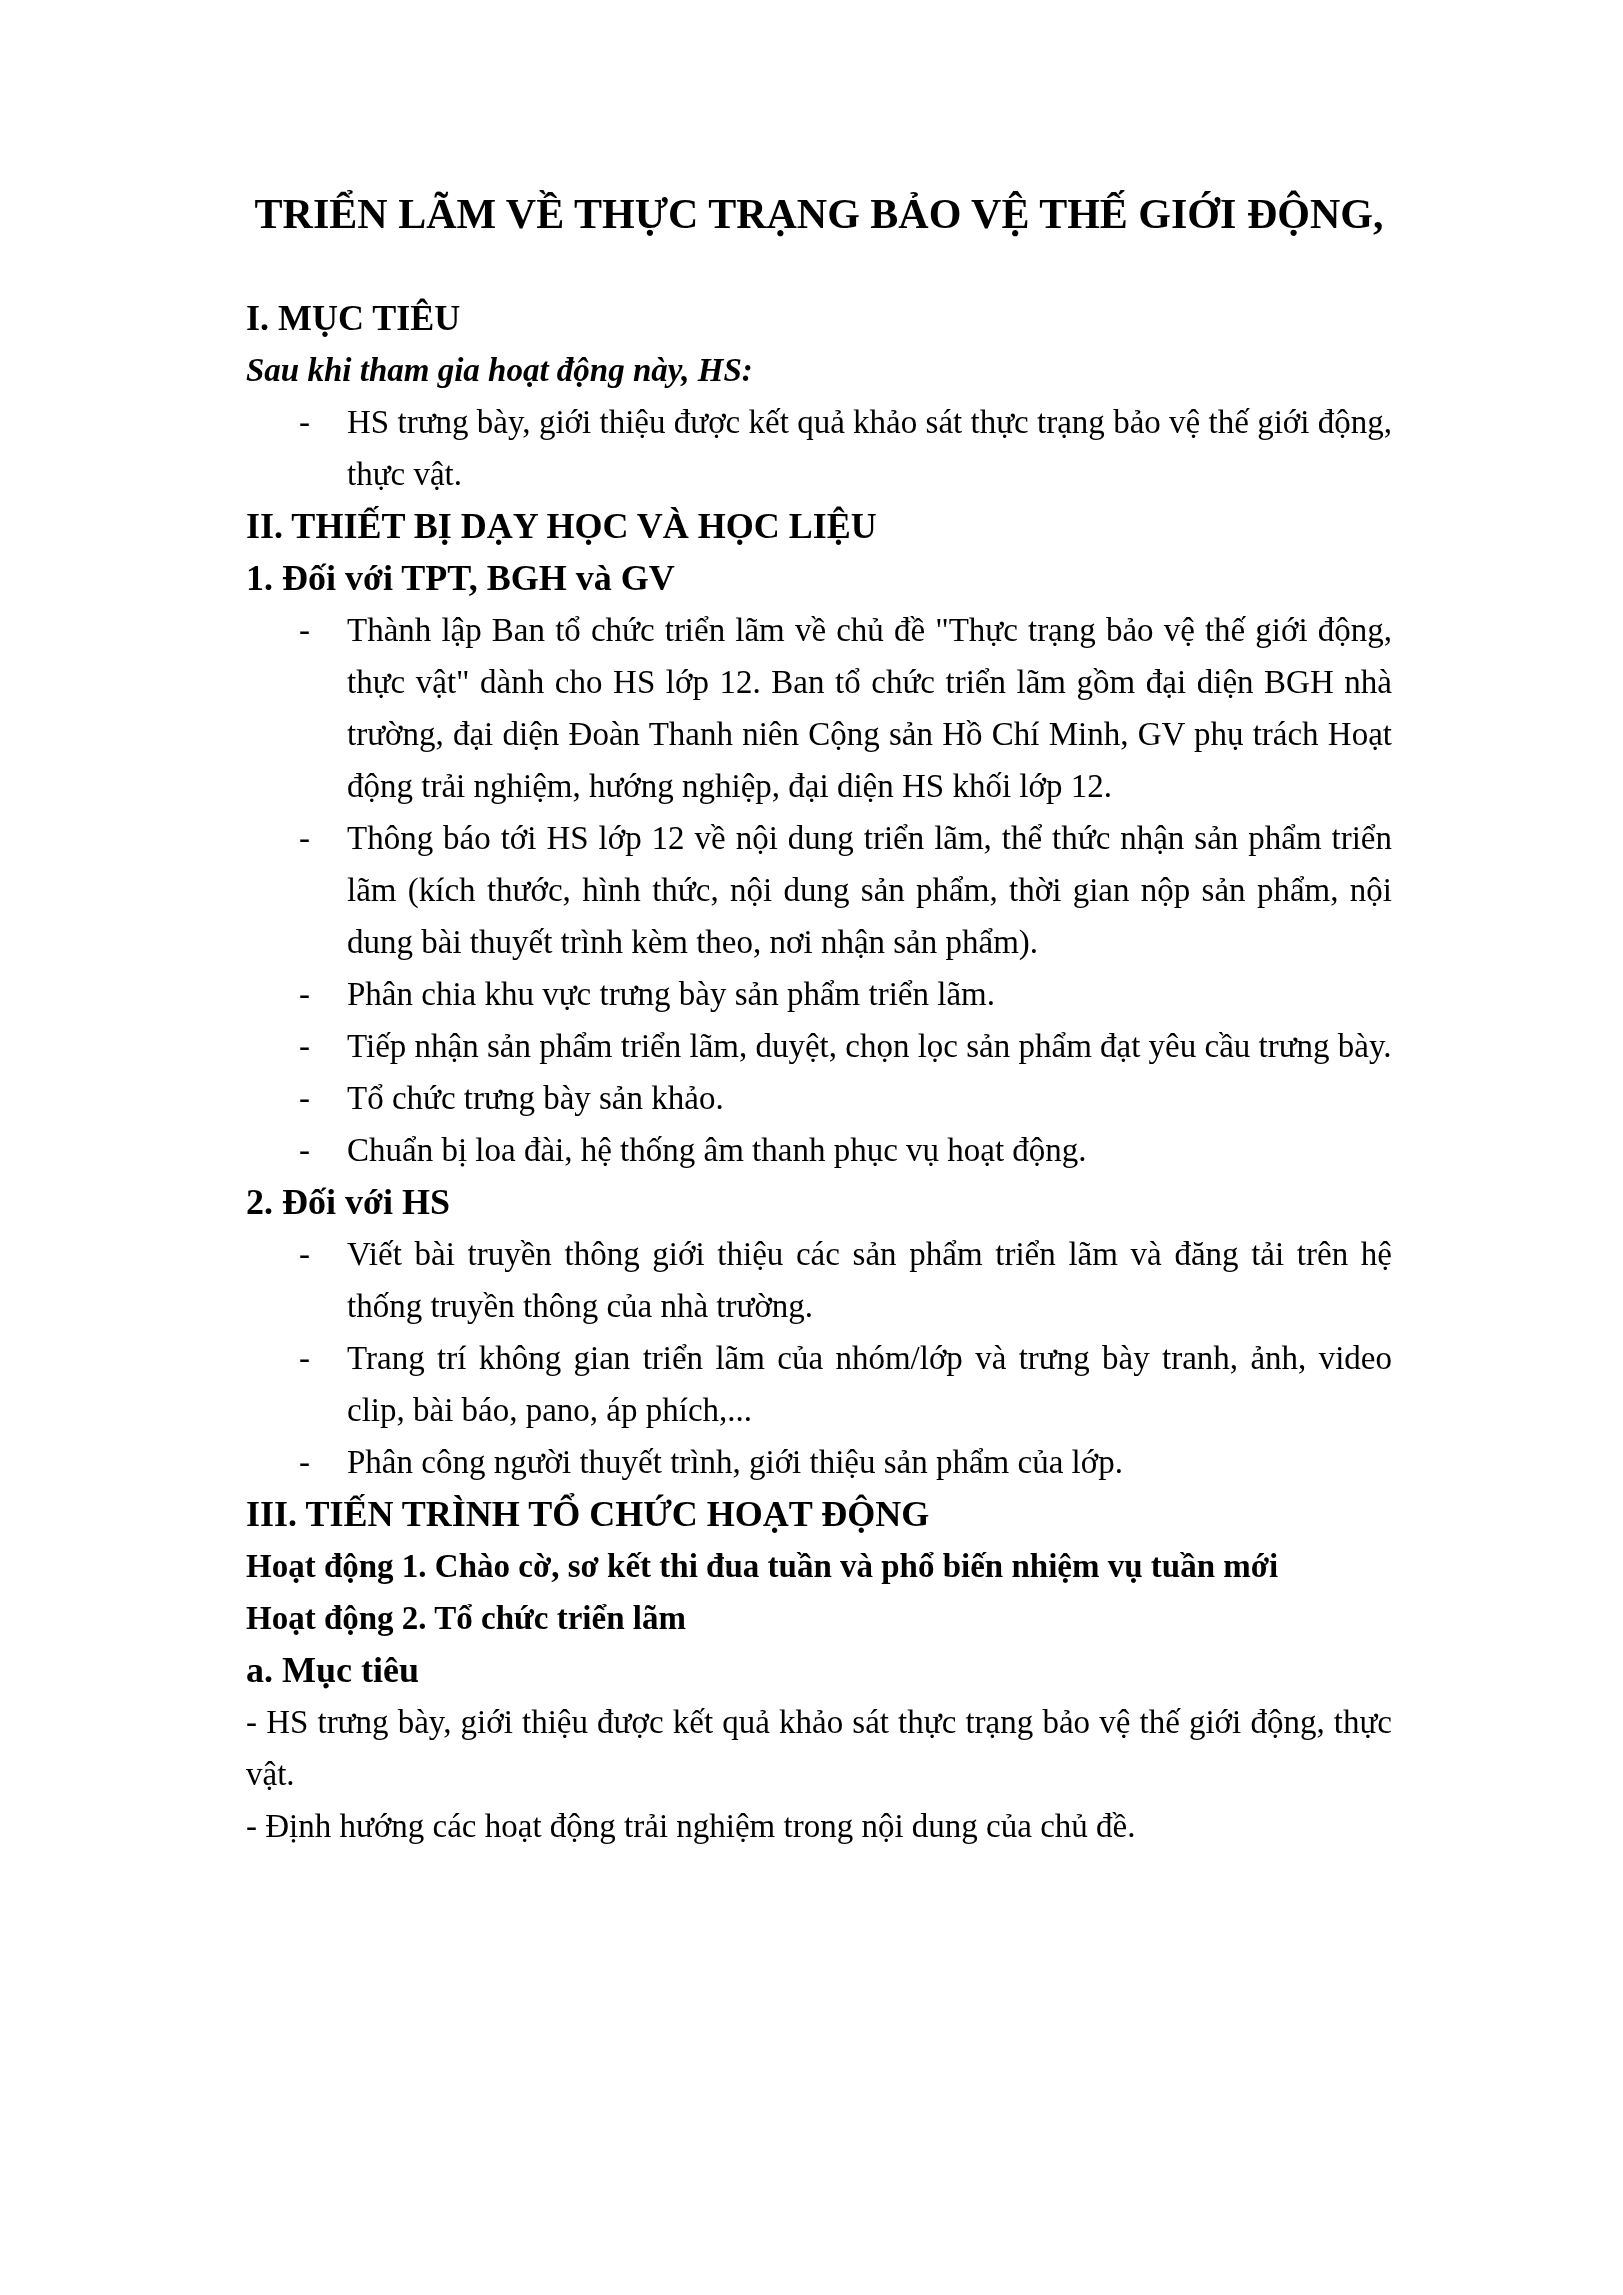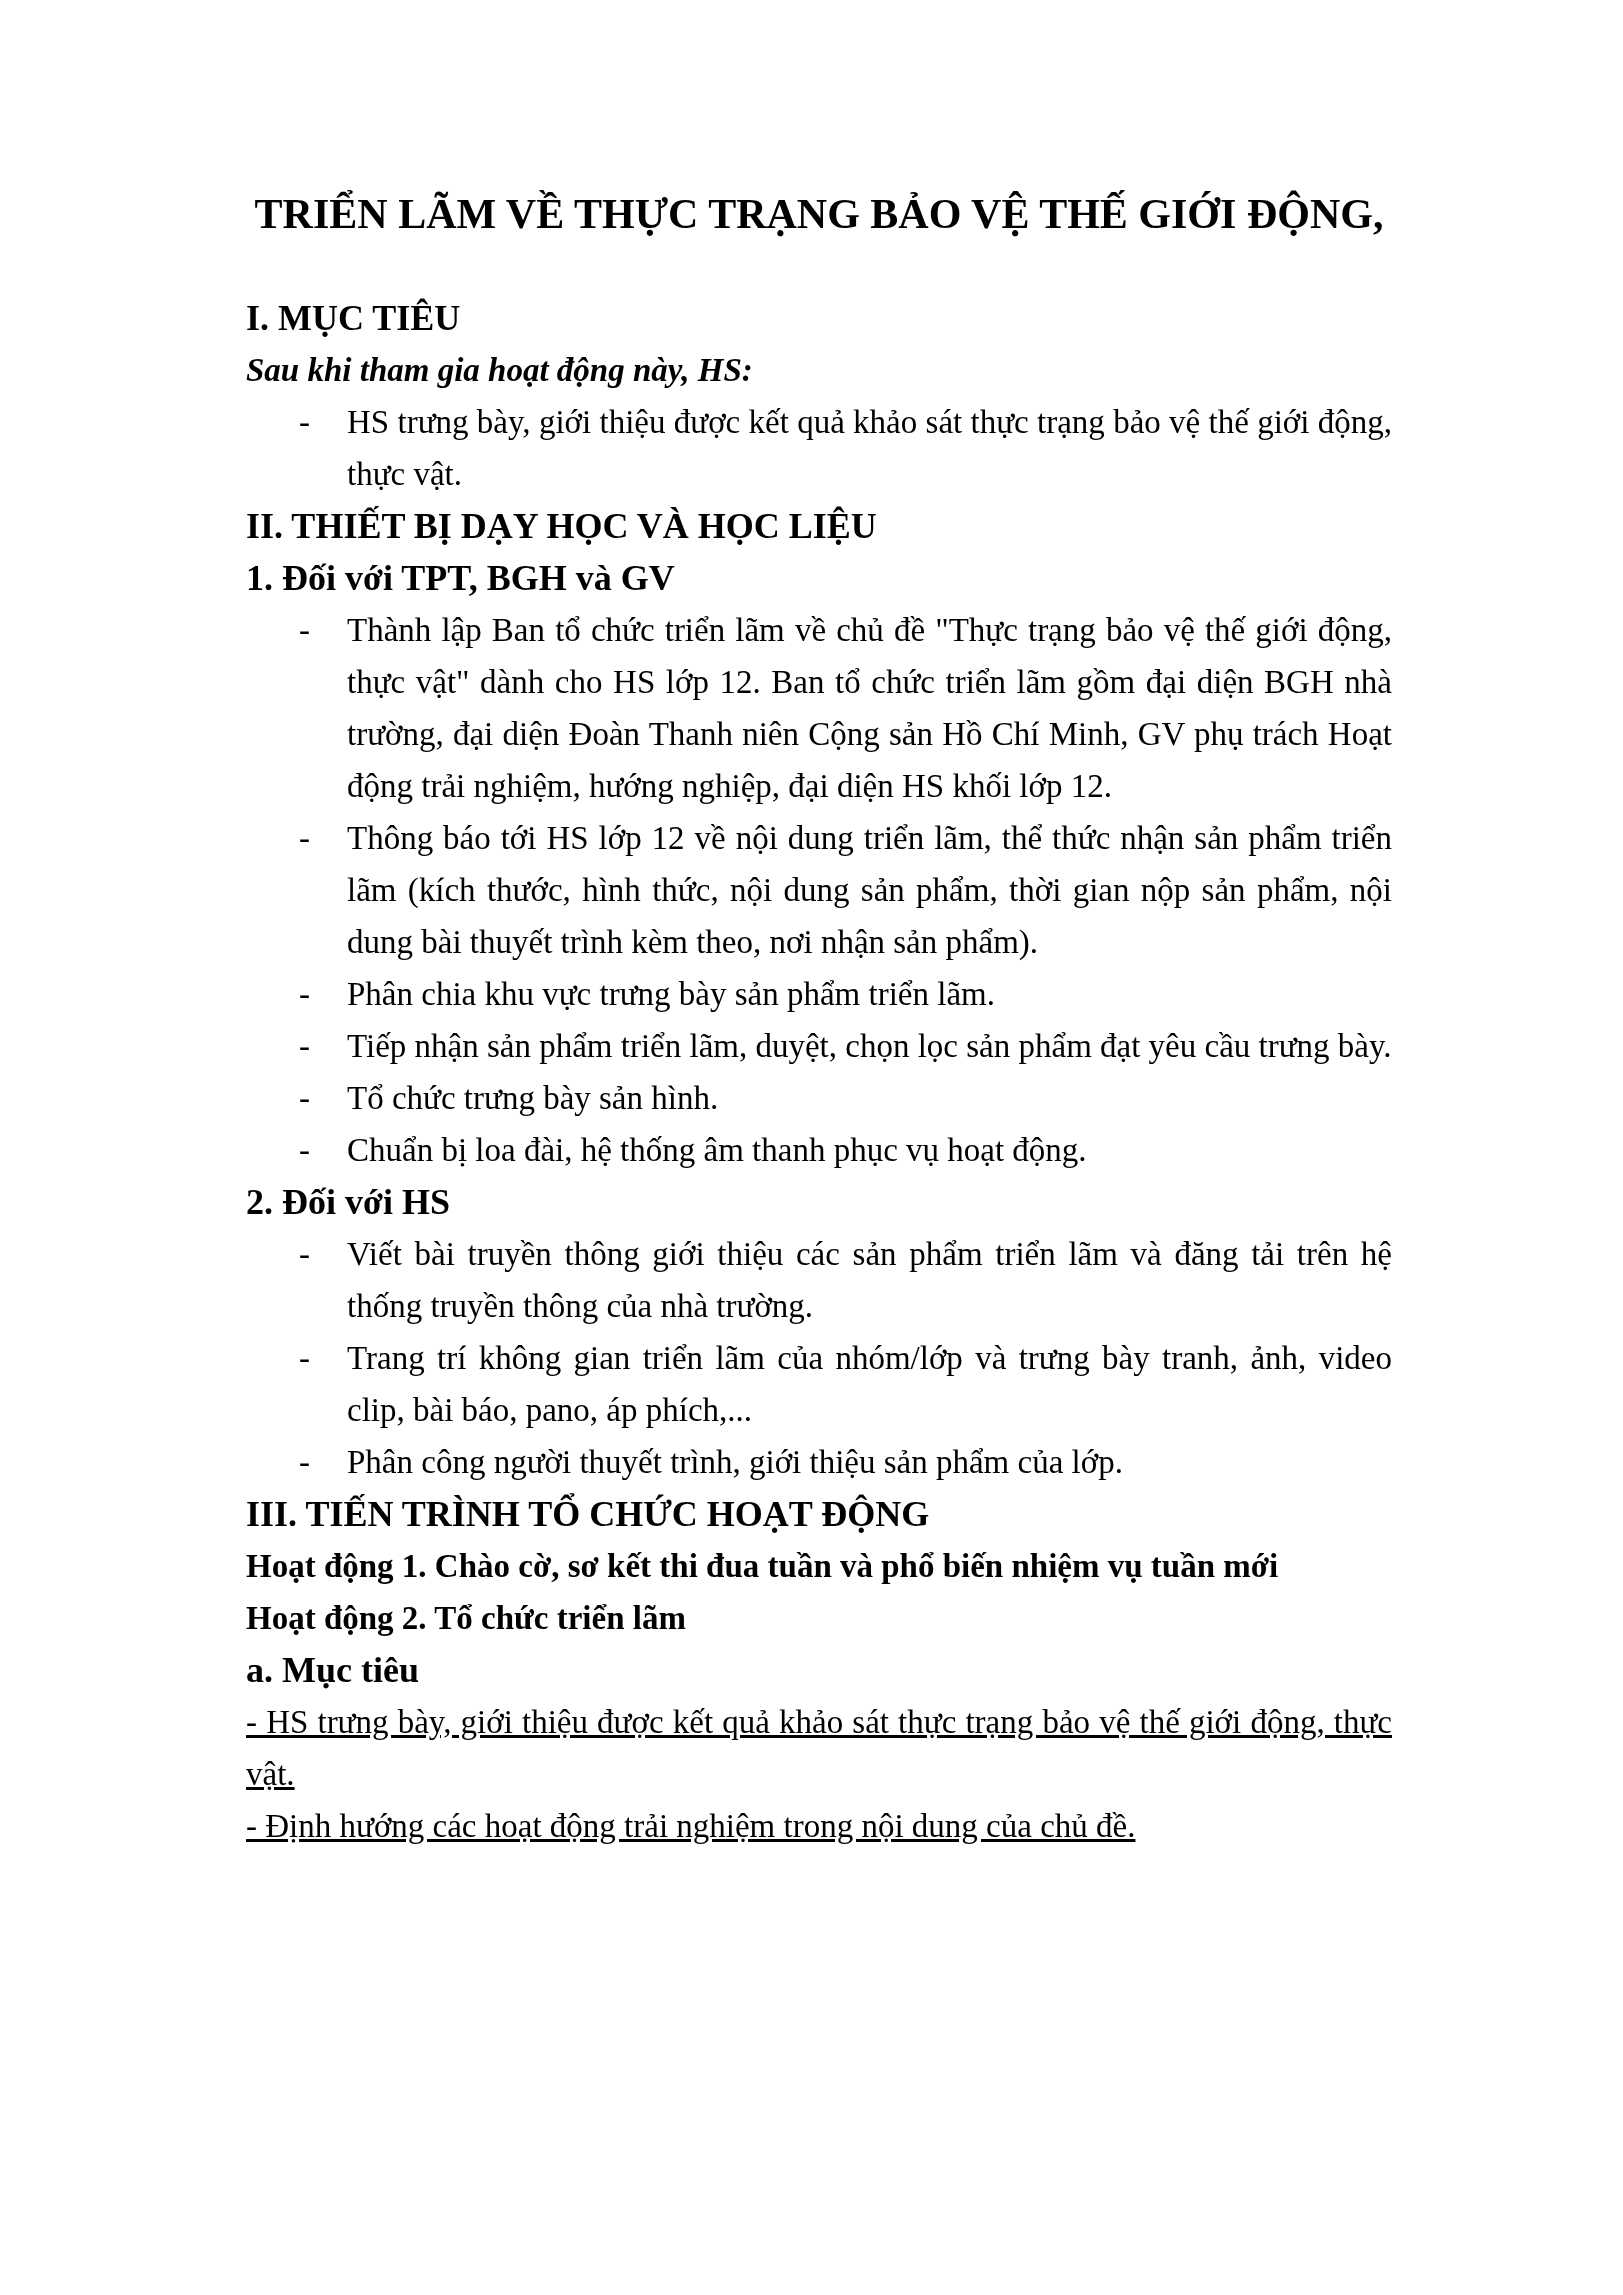--- a/index.html
+++ b/index.html
@@ -57,21 +57,20 @@
     padding-left: 101px;
     text-align: justify;
   }
   ul.bullets .dash {
     position: absolute;
     left: 53px;
     top: 0;
   }
   .para-justify {
     text-align: justify;
-    text-decoration: underline;
   }
   .bold-para {
     font-weight: bold;
     text-align: justify;
   }
 </style>
 </head>
 <body>
 
 <div class="page">
@@ -89,21 +88,21 @@
     </ul>
 
     <p class="h">II. THIẾT BỊ DẠY HỌC VÀ HỌC LIỆU</p>
     <p class="h">1. Đối với TPT, BGH và GV</p>
 
     <ul class="bullets">
       <li><span class="dash">-</span><span>Thành lập Ban tổ chức triển lãm về chủ đề "Thực trạng bảo vệ thế giới động, thực vật" dành cho HS lớp 12. Ban tổ chức triển lãm gồm đại diện BGH nhà trường, đại diện Đoàn Thanh niên Cộng sản Hồ Chí Minh, GV phụ trách Hoạt động trải nghiệm, hướng nghiệp, đại diện HS khối lớp 12.</span></li>
       <li><span class="dash">-</span><span>Thông báo tới HS lớp 12 về nội dung triển lãm, thể thức nhận sản phẩm triển lãm (kích thước, hình thức, nội dung sản phẩm, thời gian nộp sản phẩm, nội dung bài thuyết trình kèm theo, nơi nhận sản phẩm).</span></li>
       <li><span class="dash">-</span><span>Phân chia khu vực trưng bày sản phẩm triển lãm.</span></li>
       <li><span class="dash">-</span><span>Tiếp nhận sản phẩm triển lãm, duyệt, chọn lọc sản phẩm đạt yêu cầu trưng bày.</span></li>
-      <li><span class="dash">-</span><span>Tổ chức trưng bày sản hình.</span></li>
+      <li><span class="dash">-</span><span>Tổ chức trưng bày sản khảo.</span></li>
       <li><span class="dash">-</span><span>Chuẩn bị loa đài, hệ thống âm thanh phục vụ hoạt động.</span></li>
     </ul>
 
     <p class="h">2. Đối với HS</p>
 
     <ul class="bullets">
       <li><span class="dash">-</span><span>Viết bài truyền thông giới thiệu các sản phẩm triển lãm và đăng tải trên hệ thống truyền thông của nhà trường.</span></li>
       <li><span class="dash">-</span><span>Trang trí không gian triển lãm của nhóm/lớp và trưng bày tranh, ảnh, video clip, bài báo, pano, áp phích,...</span></li>
       <li><span class="dash">-</span><span>Phân công người thuyết trình, giới thiệu sản phẩm của lớp.</span></li>
     </ul>

